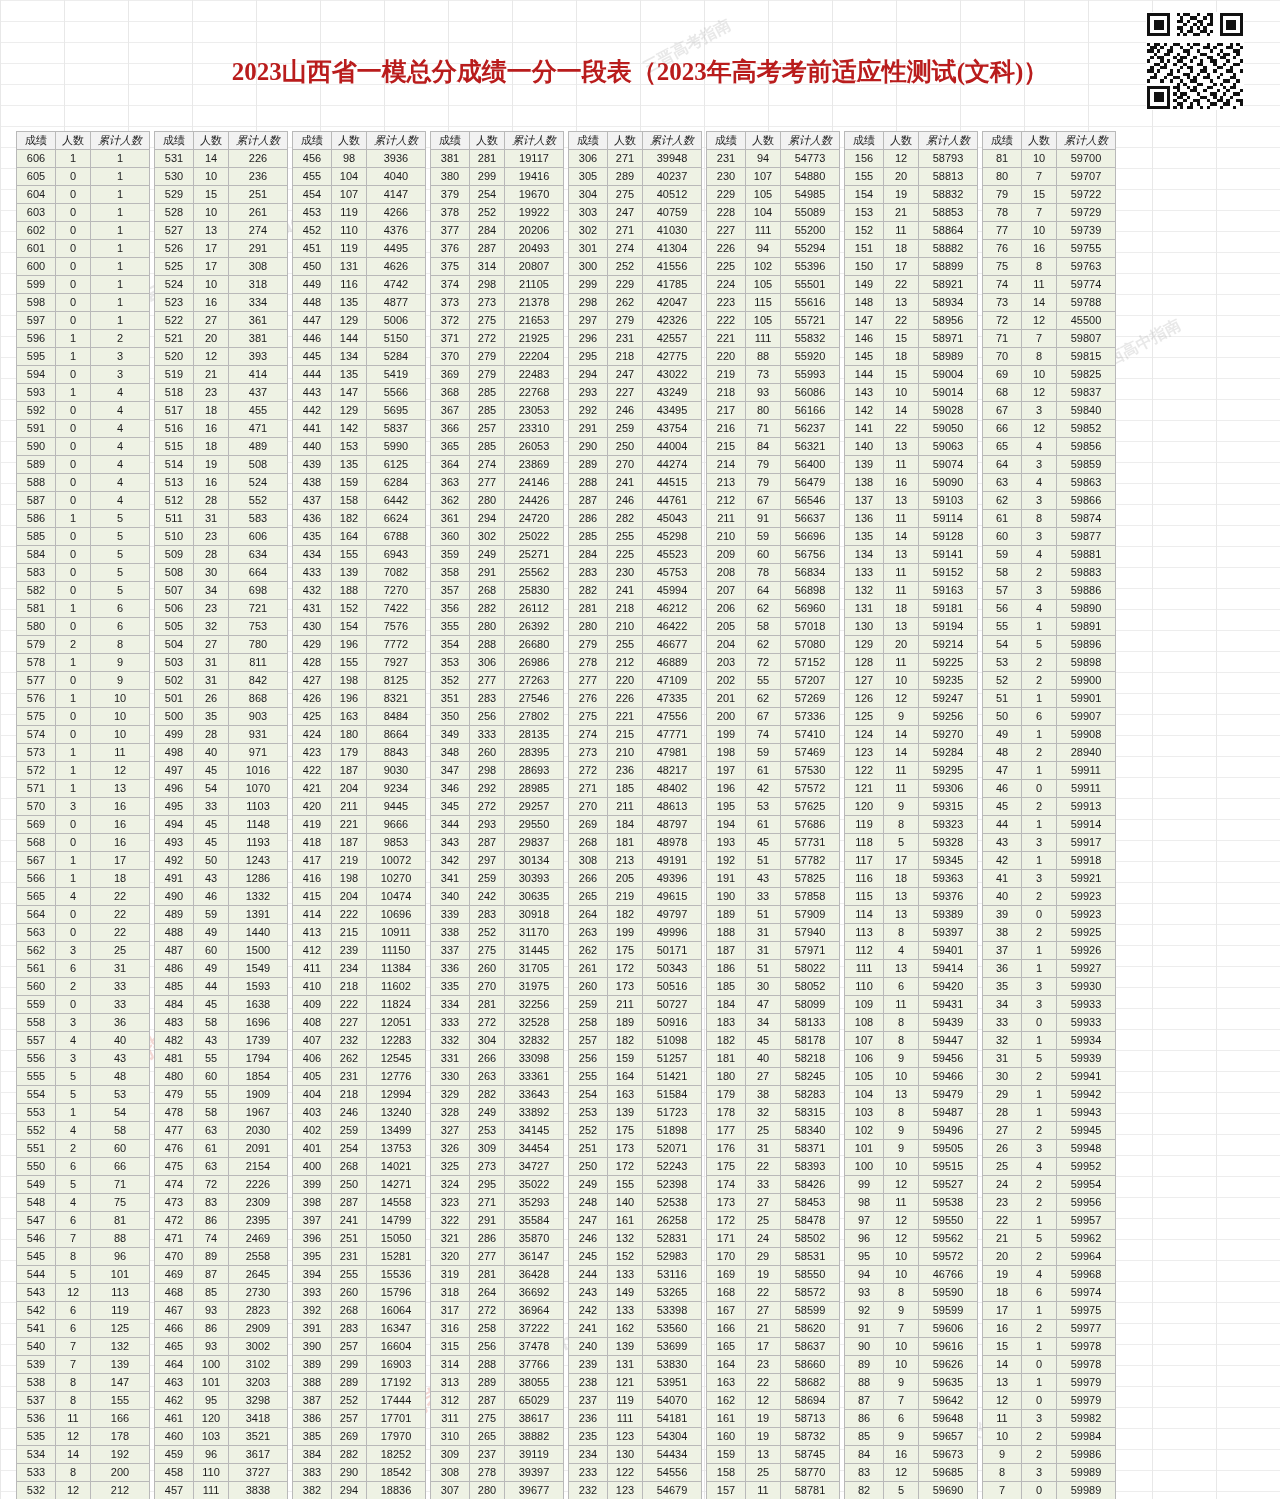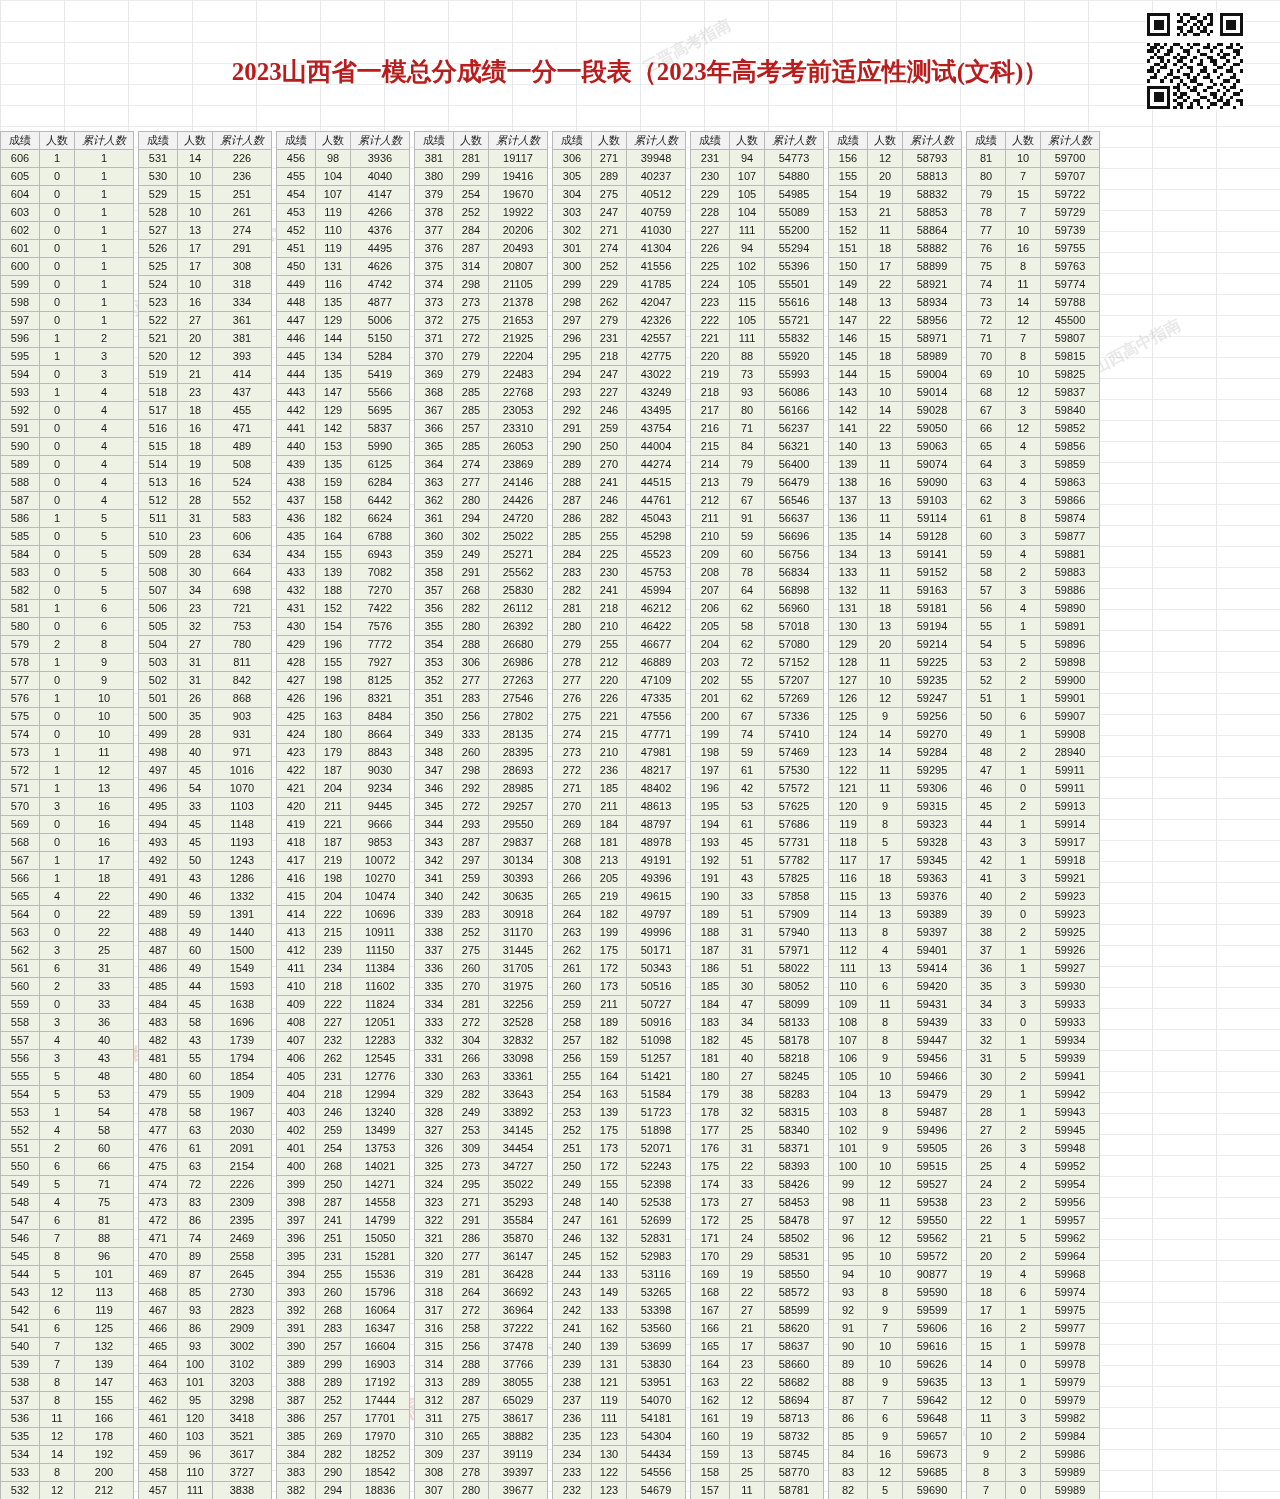--- a/index.html
+++ b/index.html
@@ -35,21 +35,21 @@
     padding-top:55px;
     letter-spacing:0px;
   }
   .qr{
     position:absolute;right:36px;top:12px;width:96px;height:96px;
     z-index:3;background:#fff;
     border:1px solid #fff;
   }
   .qr svg{display:block;}
   .tables{
-    position:absolute;top:131px;left:0;width:1264px;
+    position:absolute;top:131px;left:16px;width:1264px;
     display:flex;flex-direction:row;align-items:flex-start;
     z-index:2;
   }
   table.seg{
     border-collapse:collapse;
     table-layout:fixed;
     margin-right:4px;
     background:transparent;
   }
   table.seg th,table.seg td{
@@ -2134,21 +2134,21 @@
             <td class="c2">52398</td>
           </tr>
           <tr>
             <td class="c0">248</td>
             <td class="c1">140</td>
             <td class="c2">52538</td>
           </tr>
           <tr>
             <td class="c0">247</td>
             <td class="c1">161</td>
-            <td class="c2">52699</td>
+            <td class="c2">26258</td>
           </tr>
           <tr>
             <td class="c0">246</td>
             <td class="c1">132</td>
             <td class="c2">52831</td>
           </tr>
           <tr>
             <td class="c0">245</td>
             <td class="c1">152</td>
             <td class="c2">52983</td>
@@ -2921,21 +2921,21 @@
             <td class="c2">59562</td>
           </tr>
           <tr>
             <td class="c0">95</td>
             <td class="c1">10</td>
             <td class="c2">59572</td>
           </tr>
           <tr>
             <td class="c0">94</td>
             <td class="c1">10</td>
-            <td class="c2">90877</td>
+            <td class="c2">46766</td>
           </tr>
           <tr>
             <td class="c0">93</td>
             <td class="c1">8</td>
             <td class="c2">59590</td>
           </tr>
           <tr>
             <td class="c0">92</td>
             <td class="c1">9</td>
             <td class="c2">59599</td>

